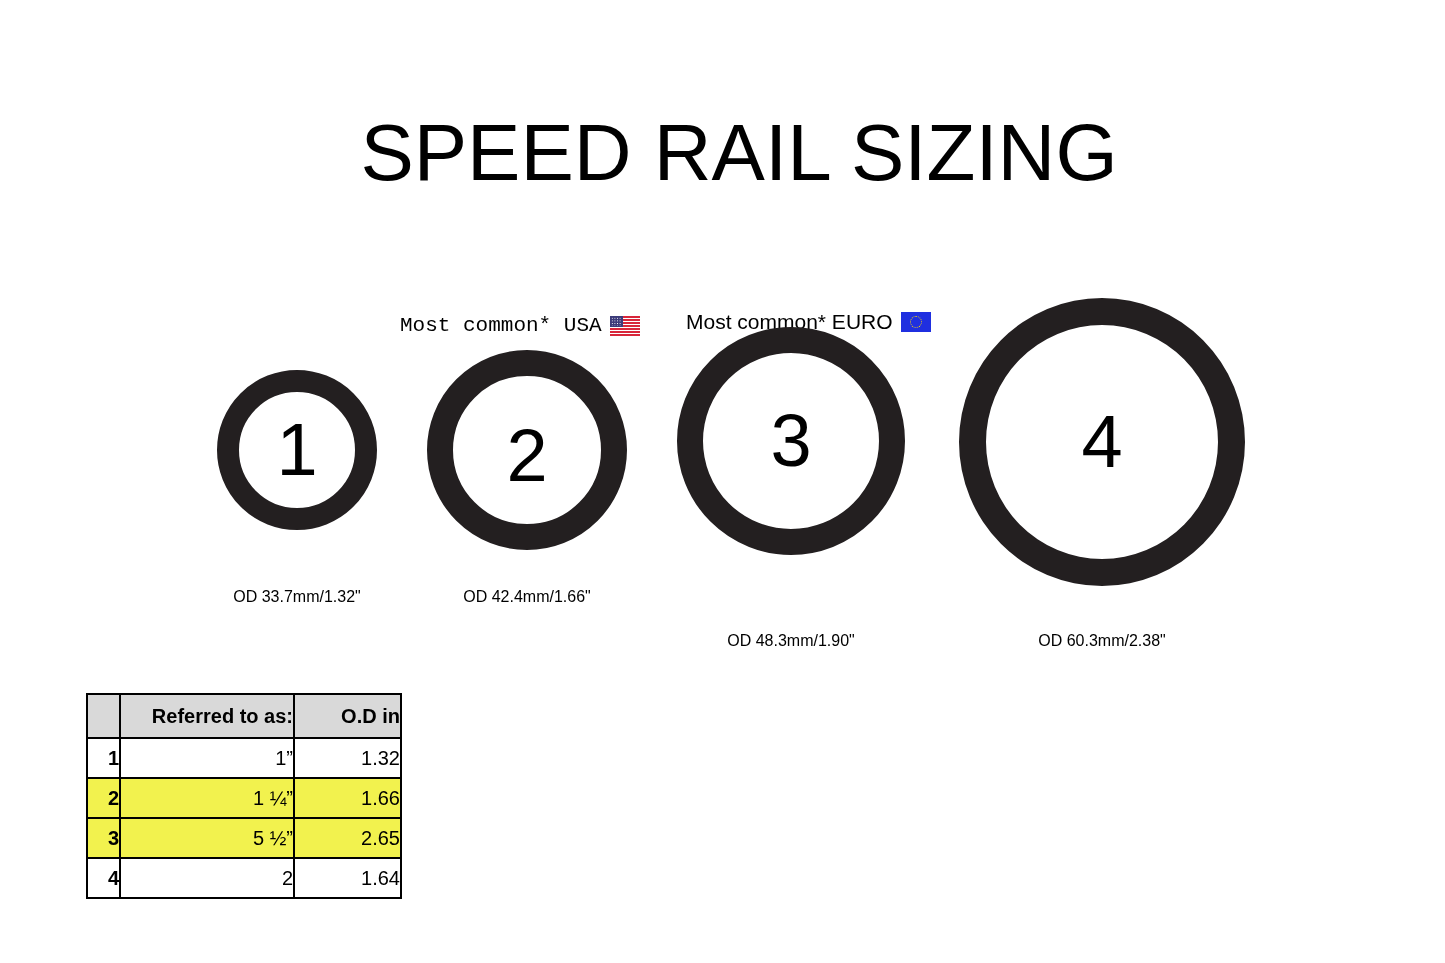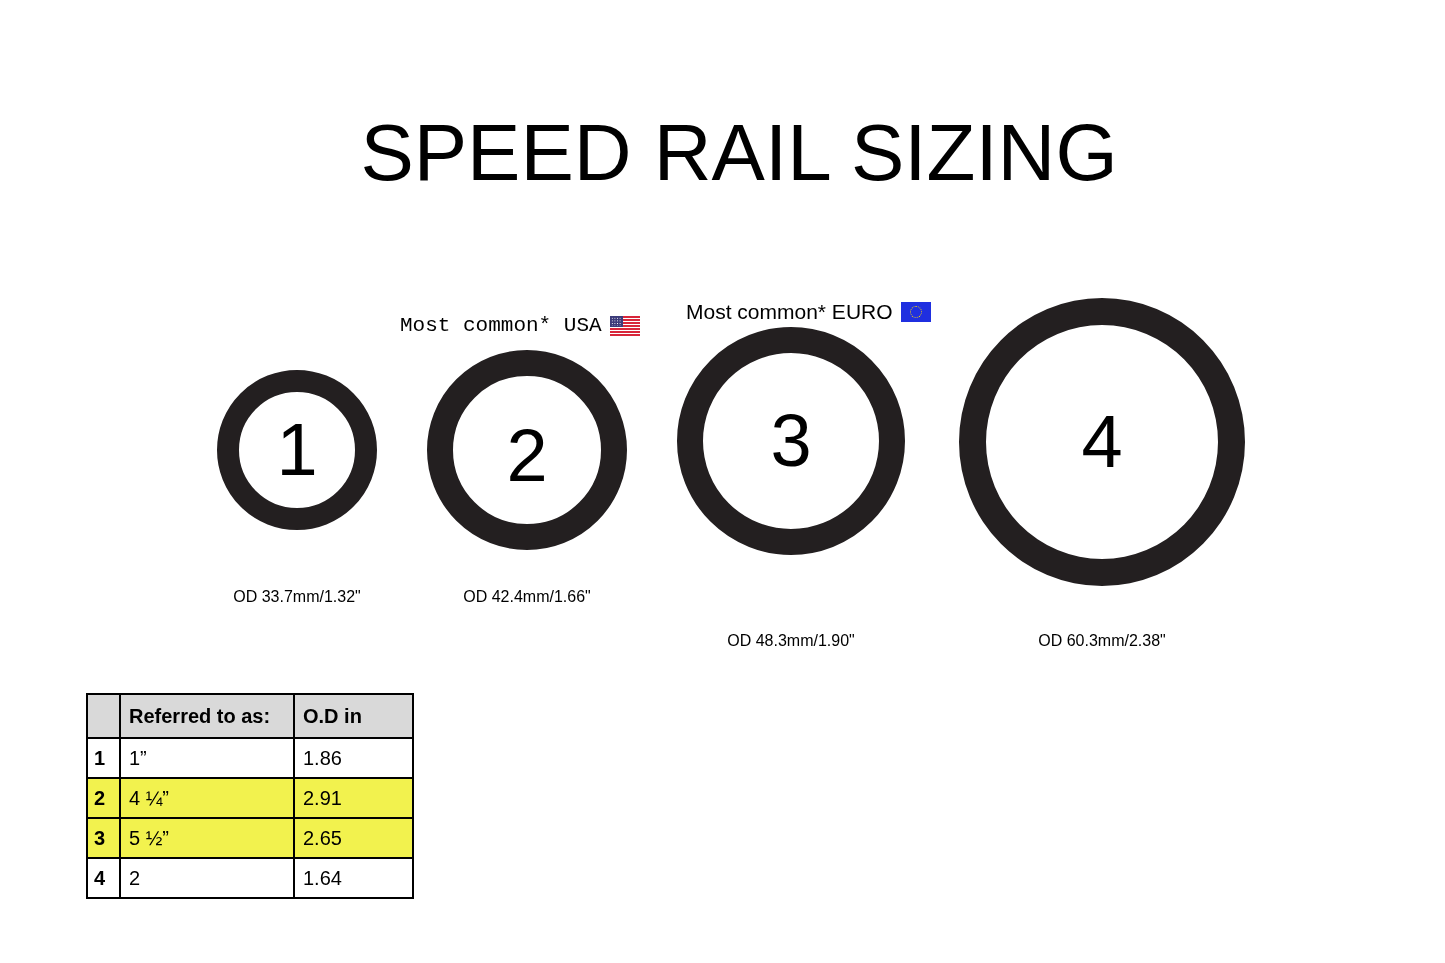--- a/index.html
+++ b/index.html
@@ -16,40 +16,40 @@
   .flag-us { background: repeating-linear-gradient(to bottom, #d8263a 0 1.54px, #ffffff 1.54px 3.08px); }
   .flag-us .canton { position: absolute; left: 0; top: 0; width: 13px; height: 11px; background: #3c3b7a; }
   .flag-us .canton::after { content: ""; position: absolute; inset: 1px;
            background: radial-gradient(circle, #fff 0.6px, transparent 0.8px) 0 0 / 2.6px 2.6px; }
   .flag-eu { background: #1f2fe0; }
   .flag-eu .stars { position: absolute; left: 9px; top: 4px; width: 12px; height: 12px; border-radius: 50%;
            border: 1px dotted #f3d40e; box-sizing: border-box; }
   .od { position: absolute; font-size: 16px; line-height: 18px; white-space: nowrap; transform: translateX(-50%); }
   table.spec { position: absolute; left: 86px; top: 693px; border-collapse: collapse; }
   table.spec td, table.spec th { border: 2px solid #000; height: 40px; padding: 0 0 0 8px;
-           font-size: 20px; text-align: left; box-sizing: border-box; }
+           font-size: 20px; text-align: right; box-sizing: border-box; }
   table.spec th { background: #d9d9d9; font-weight: bold; height: 44px; }
   table.spec td.idx { font-weight: bold; width: 33px; padding-left: 6px; }
   table.spec th.idx { width: 33px; }
   table.spec .c2 { width: 174px; }
-  table.spec .c3 { width: 119px; }
+  table.spec .c3 { width: 107px; }
   table.spec tr.hl td { background: #f2f24e; }
 </style>
 </head>
 <body>
 
 <div class="title">SPEED RAIL SIZING</div>
 
 <div class="common" style="left:400px; top:314px;font-family:Liberation Mono, monospace;">
   <span>Most common* USA</span>
   <span class="flag flag-us">
       <span class="canton"></span>
     </span>
 </div>
-<div class="common" style="left:686px; top:300px;">
+<div class="common" style="left:686px; top:310px;">
   <span>Most common* EURO</span>
   <span class="flag flag-eu">
       <span class="stars"></span>
     </span>
 </div>
 
 <div class="ring" style="left:217px; top:370px; width:160px; height:160px; border-width:22px;">
   <span class="num">1</span>
 </div>
 <div class="ring" style="left:427px; top:350px; width:200px; height:200px; border-width:26px;">
@@ -72,26 +72,26 @@
     <tr>
       <th class="idx"></th>
       <th class="c2">Referred to as:</th>
       <th class="c3">O.D in</th>
     </tr>
   </thead>
   <tbody>
     <tr>
       <td class="idx">1</td>
       <td class="c2">1”</td>
-      <td class="c3">1.86</td>
+      <td class="c3">1.32</td>
     </tr>
     <tr class="hl">
       <td class="idx">2</td>
-      <td class="c2">4 ¼”</td>
-      <td class="c3">2.91</td>
+      <td class="c2">1 ¼”</td>
+      <td class="c3">1.66</td>
     </tr>
     <tr class="hl">
       <td class="idx">3</td>
       <td class="c2">5 ½”</td>
       <td class="c3">2.65</td>
     </tr>
     <tr>
       <td class="idx">4</td>
       <td class="c2">2</td>
       <td class="c3">1.64</td>

